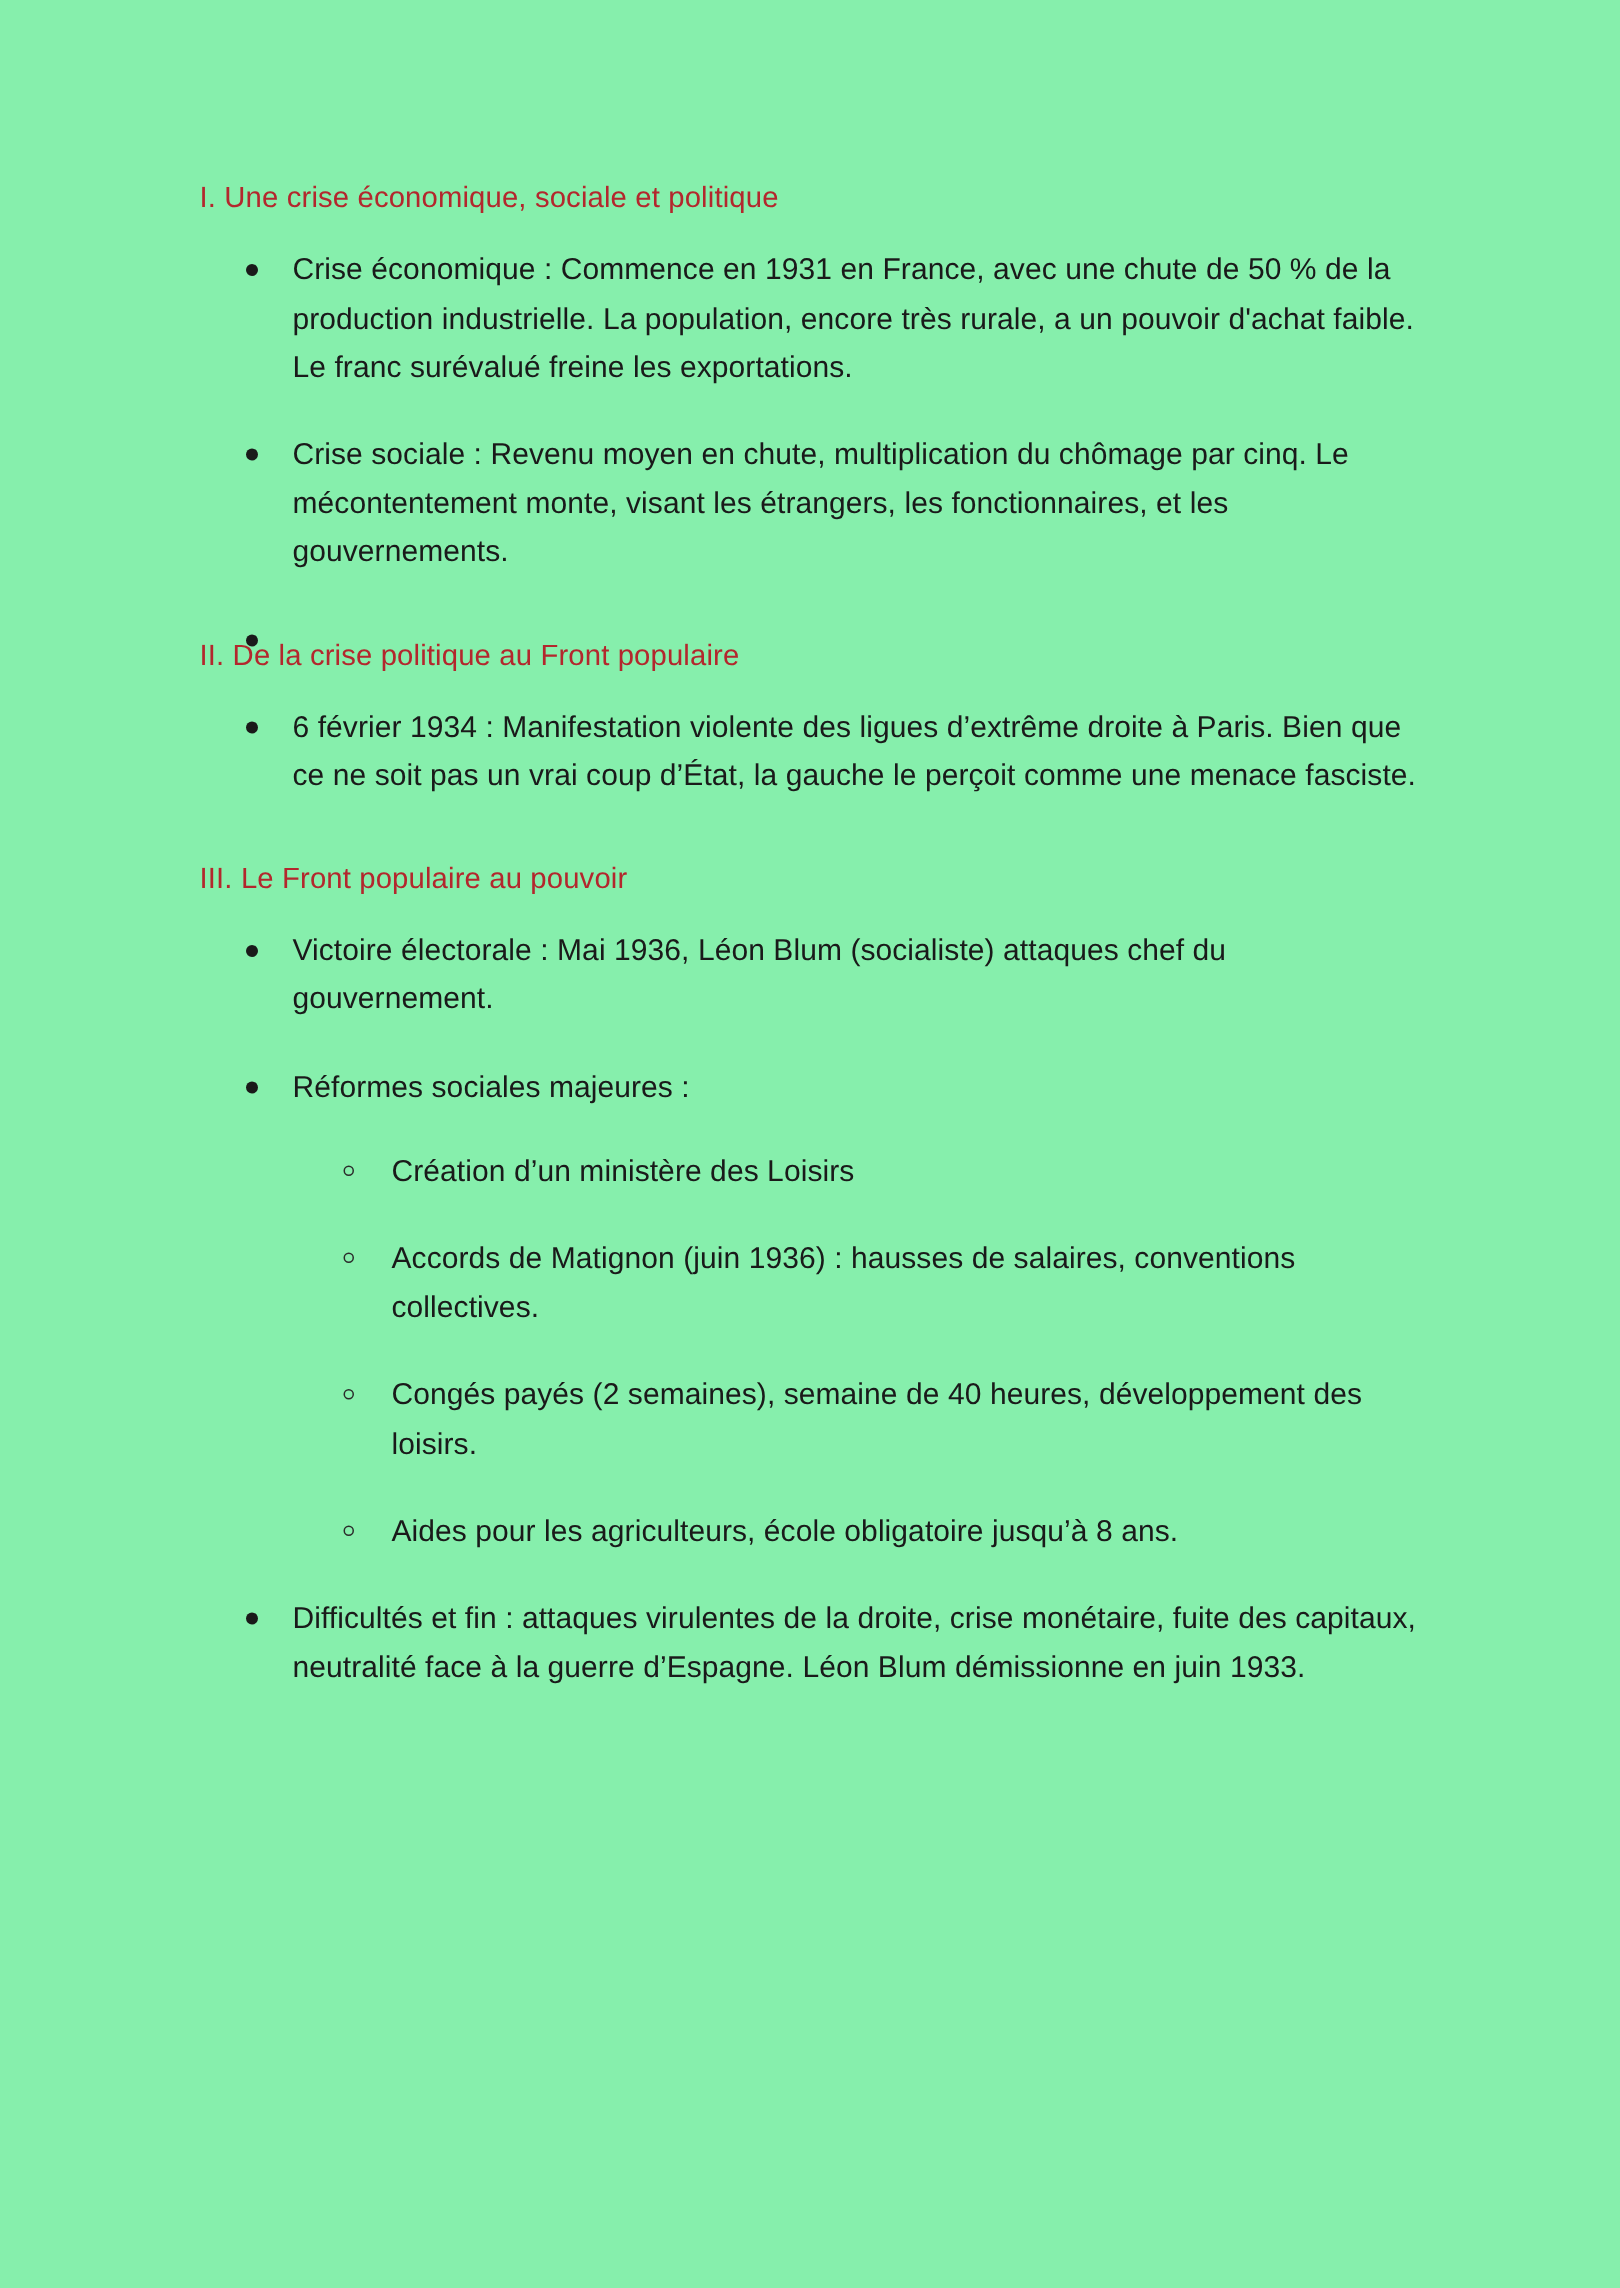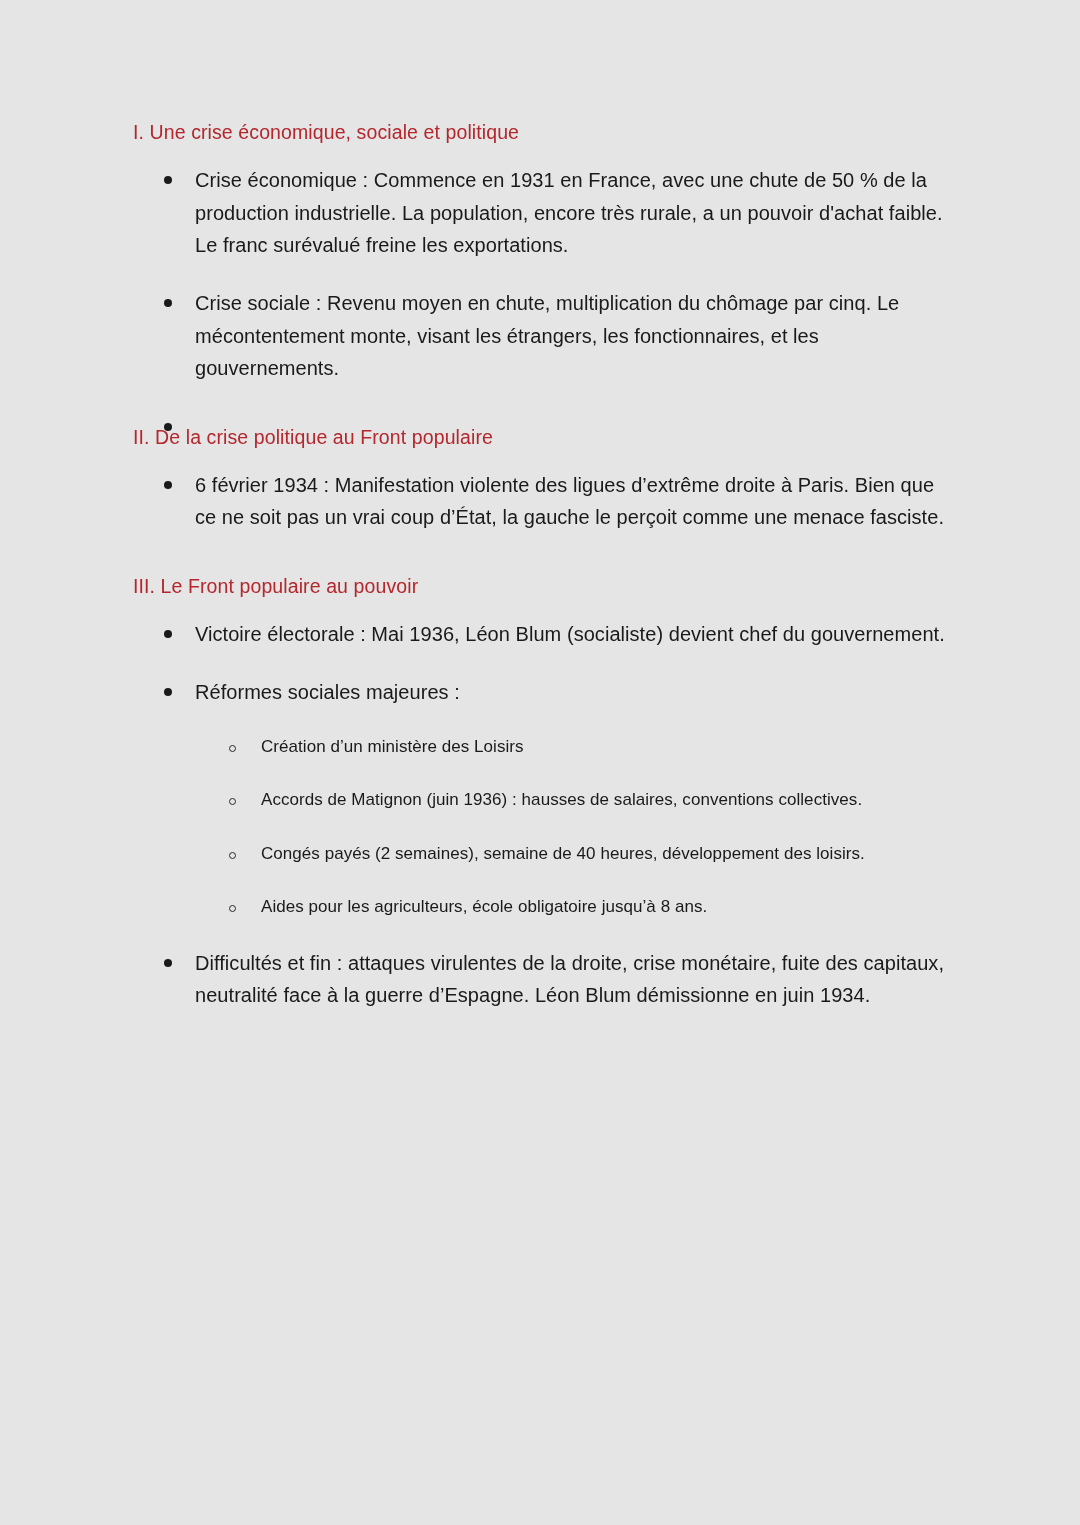--- a/index.html
+++ b/index.html
@@ -12,21 +12,21 @@
     width: 1080px;
     height: 1525px;
     font-family: "Liberation Sans", "DejaVu Sans", sans-serif;
     color: #1a1a1a;
     -webkit-font-smoothing: antialiased;
   }
   .page {
     position: relative;
     width: 1080px;
     height: 1525px;
-    background: #e5e5e5;
+    background: #86efac;
     box-sizing: border-box;
     padding: 118px 118px 60px 133px;
   }
   .doc-body {
     width: 812px;
   }
   .section {
     margin: 0;
   }
   .section + .section {
@@ -68,21 +68,21 @@
   }
   .sub-list {
     list-style: none;
     margin: 24px 0 0 0;
     padding: 0;
   }
   .sub-item {
     position: relative;
     padding-left: 66px;
     margin-bottom: 26px;
-    font-size: 17px;
+    font-size: 20px;
     line-height: 1.62;
     color: #1a1a1a;
     letter-spacing: 0.05px;
   }
   .sub-item:last-child {
     margin-bottom: 0;
   }
   .sub-item > .marker-circle {
     position: absolute;
     left: 34px;
@@ -127,21 +127,21 @@
           <span class="text">6 février 1934 : Manifestation violente des ligues d’extrême droite à Paris. Bien que ce ne soit pas un vrai coup d’État, la gauche le perçoit comme une menace fasciste.</span>
         </li>
       </ul>
     </div>
 
     <div class="section">
       <h2 class="section-heading">III. Le Front populaire au pouvoir</h2>
       <ul class="bullet-list">
         <li class="bullet-item">
           <span class="marker-disc"></span>
-          <span class="text">Victoire électorale : Mai 1936, Léon Blum (socialiste) devient chef du gouvernement.</span>
+          <span class="text">Victoire électorale : Mai 1936, Léon Blum (socialiste) attaques chef du gouvernement.</span>
         </li>
         <li class="bullet-item">
           <span class="marker-disc"></span>
           <span class="text">Réformes sociales majeures :</span>
           <ul class="sub-list">
             <li class="sub-item">
               <span class="marker-circle"></span>
               <span class="text">Création d’un ministère des Loisirs</span>
             </li>
             <li class="sub-item">
@@ -153,19 +153,19 @@
               <span class="text">Congés payés (2 semaines), semaine de 40 heures, développement des loisirs.</span>
             </li>
             <li class="sub-item">
               <span class="marker-circle"></span>
               <span class="text">Aides pour les agriculteurs, école obligatoire jusqu’à 8 ans.</span>
             </li>
           </ul>
         </li>
         <li class="bullet-item">
           <span class="marker-disc"></span>
-          <span class="text">Difficultés et fin : attaques virulentes de la droite, crise monétaire, fuite des capitaux, neutralité face à la guerre d’Espagne. Léon Blum démissionne en juin 1934.</span>
+          <span class="text">Difficultés et fin : attaques virulentes de la droite, crise monétaire, fuite des capitaux, neutralité face à la guerre d’Espagne. Léon Blum démissionne en juin 1933.</span>
         </li>
       </ul>
     </div>
 
   </div>
 </div>
 
 </body></html>

